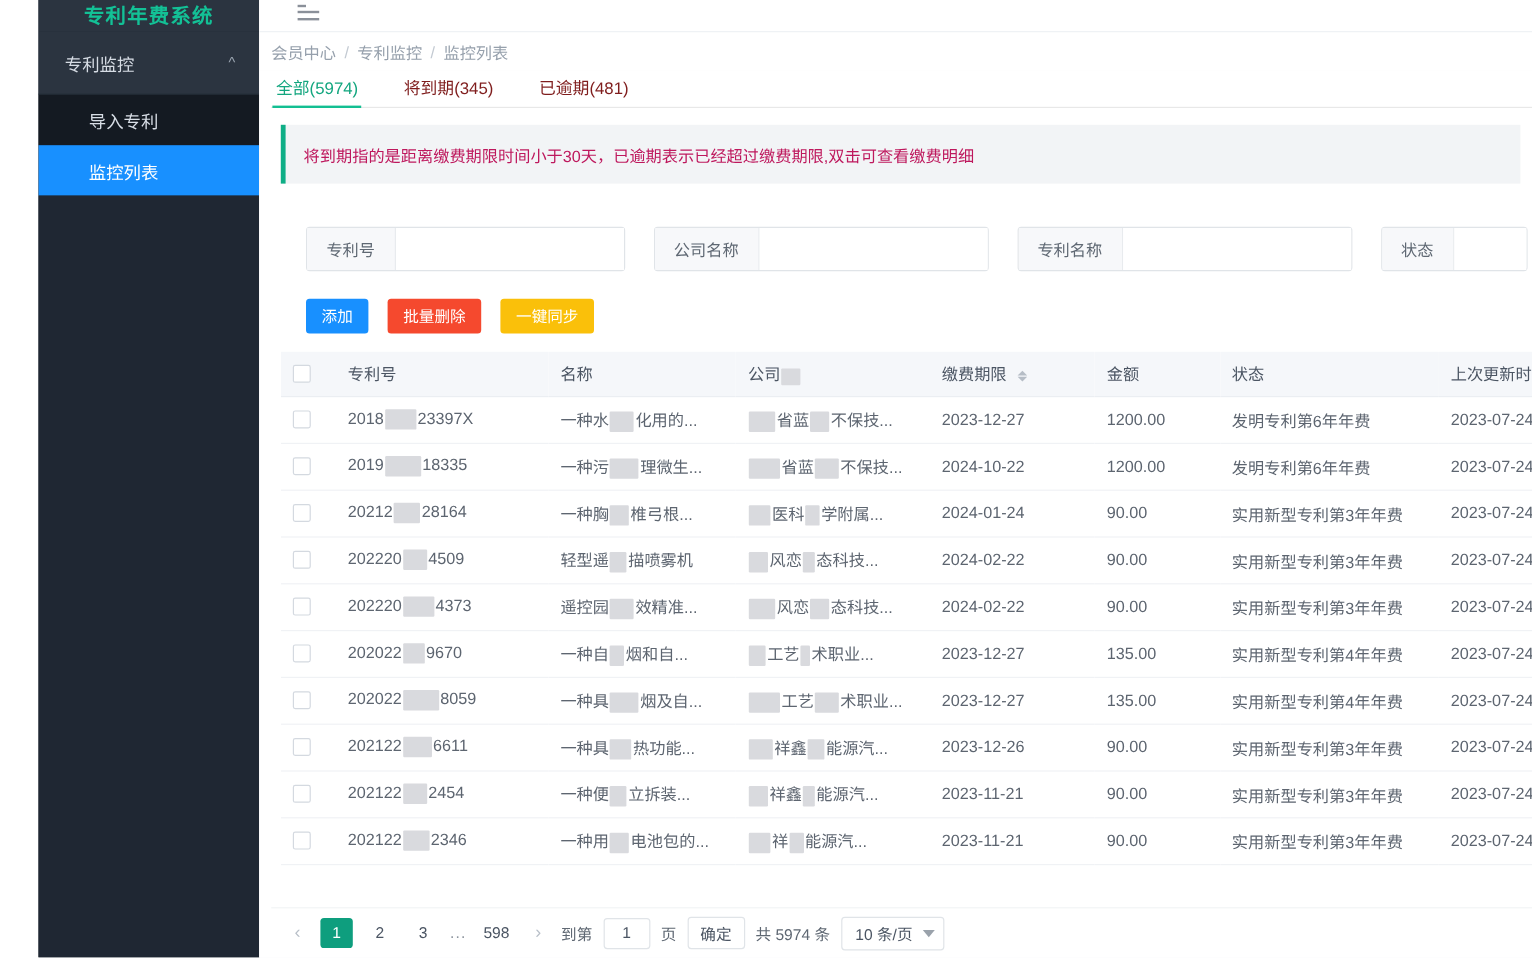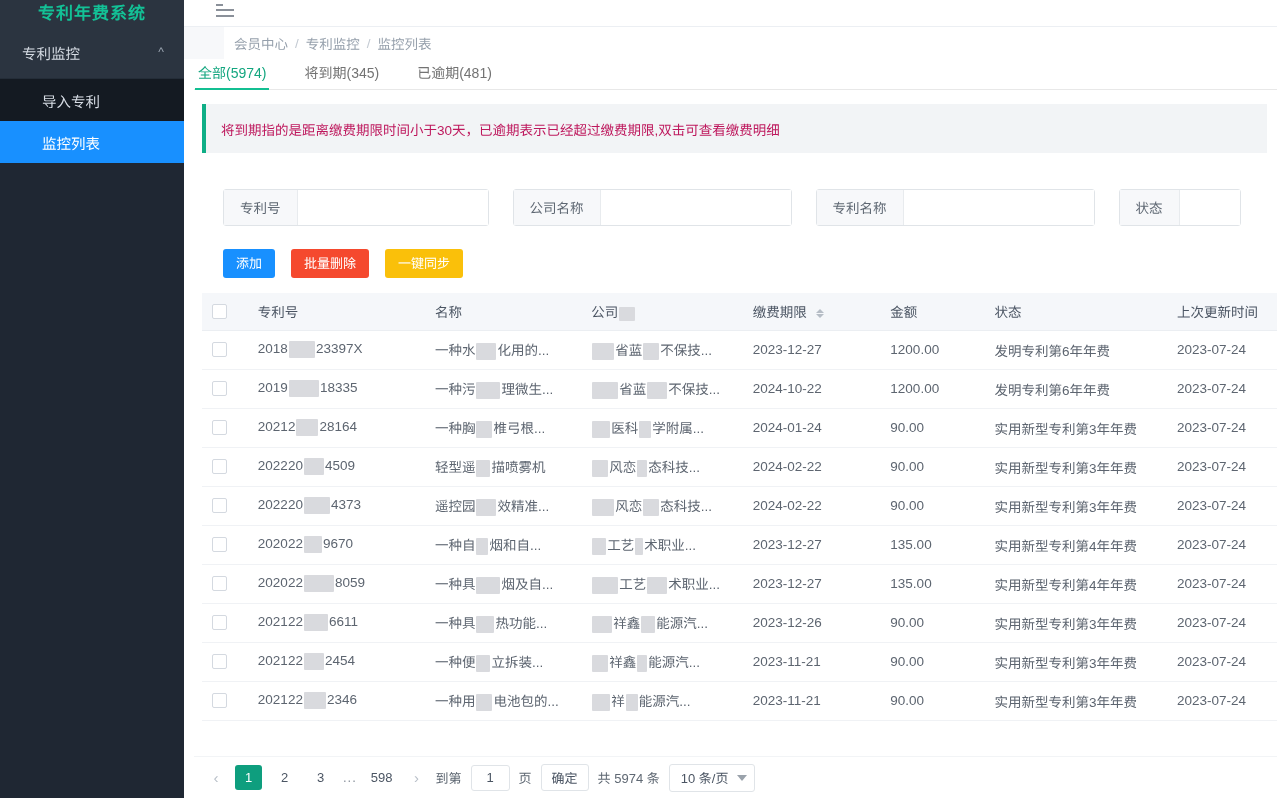--- a/index.html
+++ b/index.html
@@ -4,21 +4,21 @@
 <style>
   * { box-sizing: border-box; }
   html, body {
     margin: 0; padding: 0;
     width: 1277px; height: 798px;
     overflow: hidden;
     font-family: "Liberation Sans", "DejaVu Sans", sans-serif;
     background: #ffffff;
     color: #333;
   }
-  #app { position: relative; width: 1277px; height: 626px; display: flex; }
+  #app { position: relative; width: 1277px; height: 626px; display: flex; padding-left: 32px; }
 
   
   .sidebar {
     width: 184px; min-width: 184px; height: 798px;
     background: #1f2733;
     display: flex; flex-direction: column;
     overflow: hidden;
   }
   .brand {
     height: 26px;
@@ -83,21 +83,20 @@
   .hamburger i:nth-child(3) { width: 18px; }
 
   .breadcrumb {
     height: 32px;
     background: #fff;
     display: flex; align-items: center;
     padding-left: 10px;
     font-size: 13.5px;
     color: #96a0ac;
     gap: 7px;
-    margin-left: 40px;
   }
   .breadcrumb .sep { color: #c3cad2; }
   .breadcrumb .crumb { color: #96a0ac; }
 
   .content {
     flex: 1;
     background: #ffffff;
     display: flex; flex-direction: column;
     overflow: hidden;
     padding-left: 10px;
@@ -107,21 +106,21 @@
   .tabs {
     display: flex; align-items: flex-end;
     height: 31px;
     border-bottom: 1px solid #e8e8e8;
     padding-left: 4px;
     gap: 38px;
     flex: none;
   }
   .tab {
     font-size: 14px;
-    color: #737373;
+    color: #7f1d1d;
     padding-bottom: 7px;
     position: relative;
     cursor: pointer;
     white-space: nowrap;
   }
   .tab.active { color: #13a67f; }
   .tab.active::after {
     content: "";
     position: absolute; left: -3px; right: -3px; bottom: -1px;
     height: 2px; background: #13bf92;

